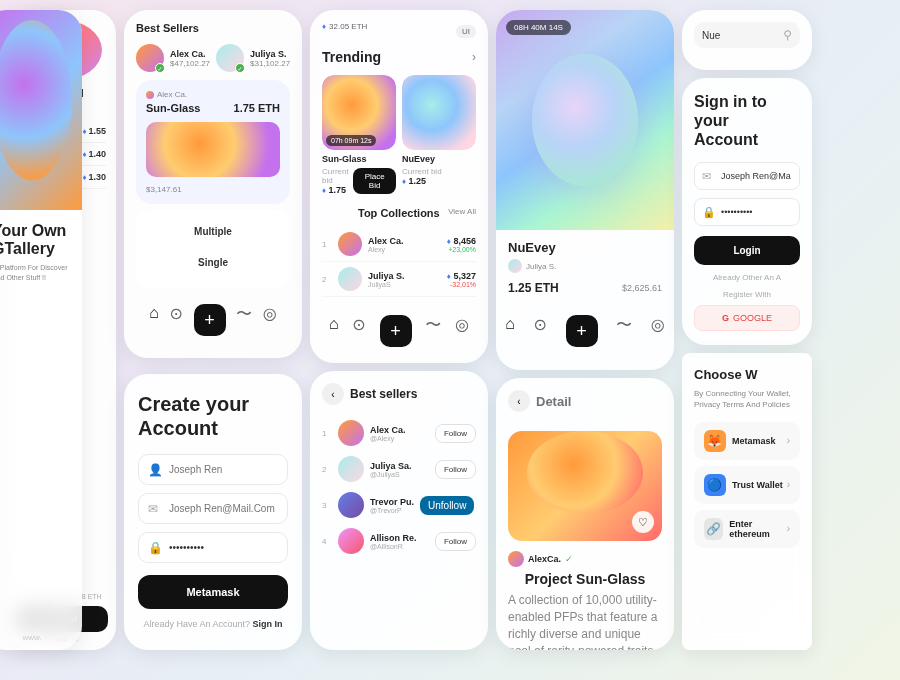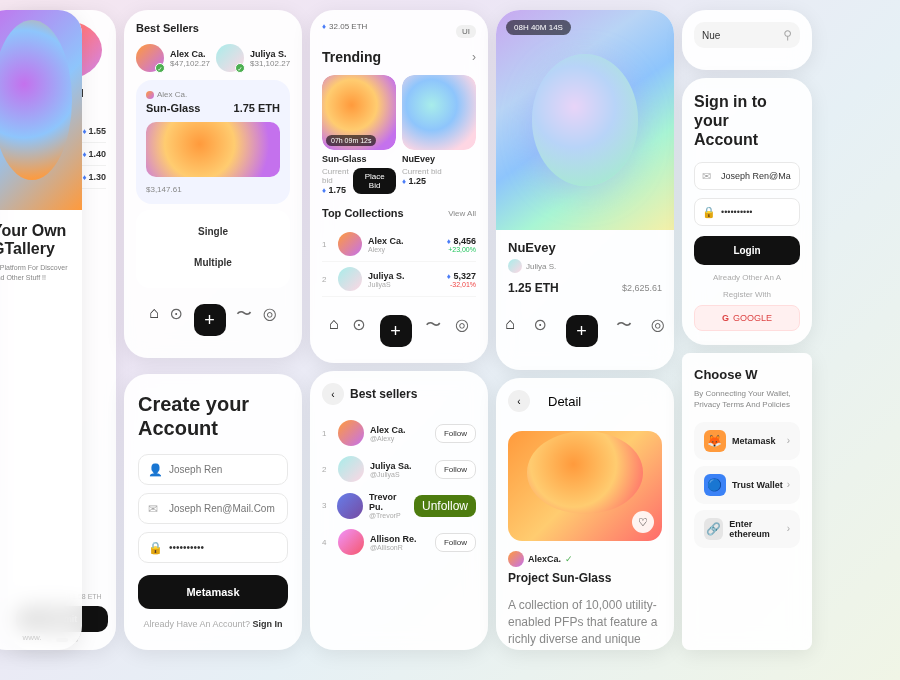--- a/index.html
+++ b/index.html
@@ -357,22 +357,23 @@
       border: none;
       border-radius: 8px;
       padding: 4px 8px;
       font-size: 8px;
       cursor: pointer;
     }
 
     .top-collections-header {
       display: flex;
       justify-content: space-between;
-      align-items: center;
+      align-items: flex-start;
       margin-bottom: 8px;
+      margin-left: 36px;
     }
     .top-collections-title { font-size: 11px; font-weight: 800; color: #222; }
     .collection-item {
       display: flex;
       align-items: center;
       gap: 6px;
       padding: 5px 0;
       border-bottom: 1px solid #f5f5f5;
     }
     .coll-num { font-size: 8px; color: #aaa; width: 10px; }
@@ -472,21 +473,21 @@
       width: 22px;
       height: 22px;
       background: #f0f0f0;
       border-radius: 50%;
       display: flex;
       align-items: center;
       justify-content: center;
       font-size: 10px;
       cursor: pointer;
     }
-    .detail-title { font-size: 13px; font-weight: 400; color: #000000; margin-left: 12px; }
+    .detail-title { font-size: 13px; font-weight: 700; color: #737373; }
     .detail-nft-img {
       width: 100%;
       height: 110px;
       border-radius: 14px;
       background: linear-gradient(135deg, #ff9a3c 0%, #ffcc70 50%, #ff6b6b 100%);
       margin-bottom: 10px;
       position: relative;
     }
     .heart-btn {
       position: absolute;
@@ -510,21 +511,21 @@
     }
     .detail-author-dot {
       width: 16px;
       height: 16px;
       border-radius: 50%;
       background: linear-gradient(135deg, #ff9a3c, #c471ed);
       position: relative;
     }
     .detail-author-name { font-size: 9px; font-weight: 700; color: #222; }
     .detail-verified { color: #4CAF50; font-size: 9px; }
-    .detail-nft-title { font-size: 12px; font-weight: 800; color: #222; margin-bottom: 12px; }
+    .detail-nft-title { font-size: 14px; font-weight: 800; color: #222; margin-bottom: 5px; text-align: center; }
     .detail-description { font-size: 12px; color: #888; line-height: 1.4; }
 
     
     .panel-5 {
       width: 130px;
       height: 640px;
       display: flex;
       flex-direction: column;
       gap: 8px;
     }
@@ -675,26 +676,26 @@
       margin-left: auto;
       border: 1.5px solid #e0e0e0;
       background: white;
       border-radius: 8px;
       padding: 4px 8px;
       font-size: 8px;
       color: #333;
       cursor: pointer;
     }
     .unfollow-btn {
-      background: #4d7c0f;
+      background: #0369a1;
       color: white;
       border: none;
       border-radius: 8px;
       padding: 4px 8px;
-      font-size: 12px;
+      font-size: 10px;
       cursor: pointer;
     }
 
     
     .panel-promo {
       width: 100px;
       height: 640px;
       background: rgba(255,255,255,0.88);
       border-radius: 24px;
       overflow: hidden;
@@ -815,22 +816,22 @@
           <div class="nft-card-title">Sun-Glass</div>
           <div class="nft-price">1.75 ETH</div>
         </div>
         <div class="nft-thumb orb-gradient-1"></div>
         <div class="nft-card-footer">
           <div class="nft-usd">$3,147.61</div>
         </div>
       </div>
 
       <div class="choice-section">
+        <button class="choice-btn">Multiple</button>
         <button class="choice-btn">Single</button>
-        <button class="choice-btn">Multiple</button>
       </div>
 
       <div class="bottom-nav">
         <span class="nav-icon active">⌂</span>
         <span class="nav-icon">⊙</span>
         <div class="add-btn-nav">+</div>
         <span class="nav-icon">〜</span>
         <span class="nav-icon">◎</span>
       </div>
     </div>

